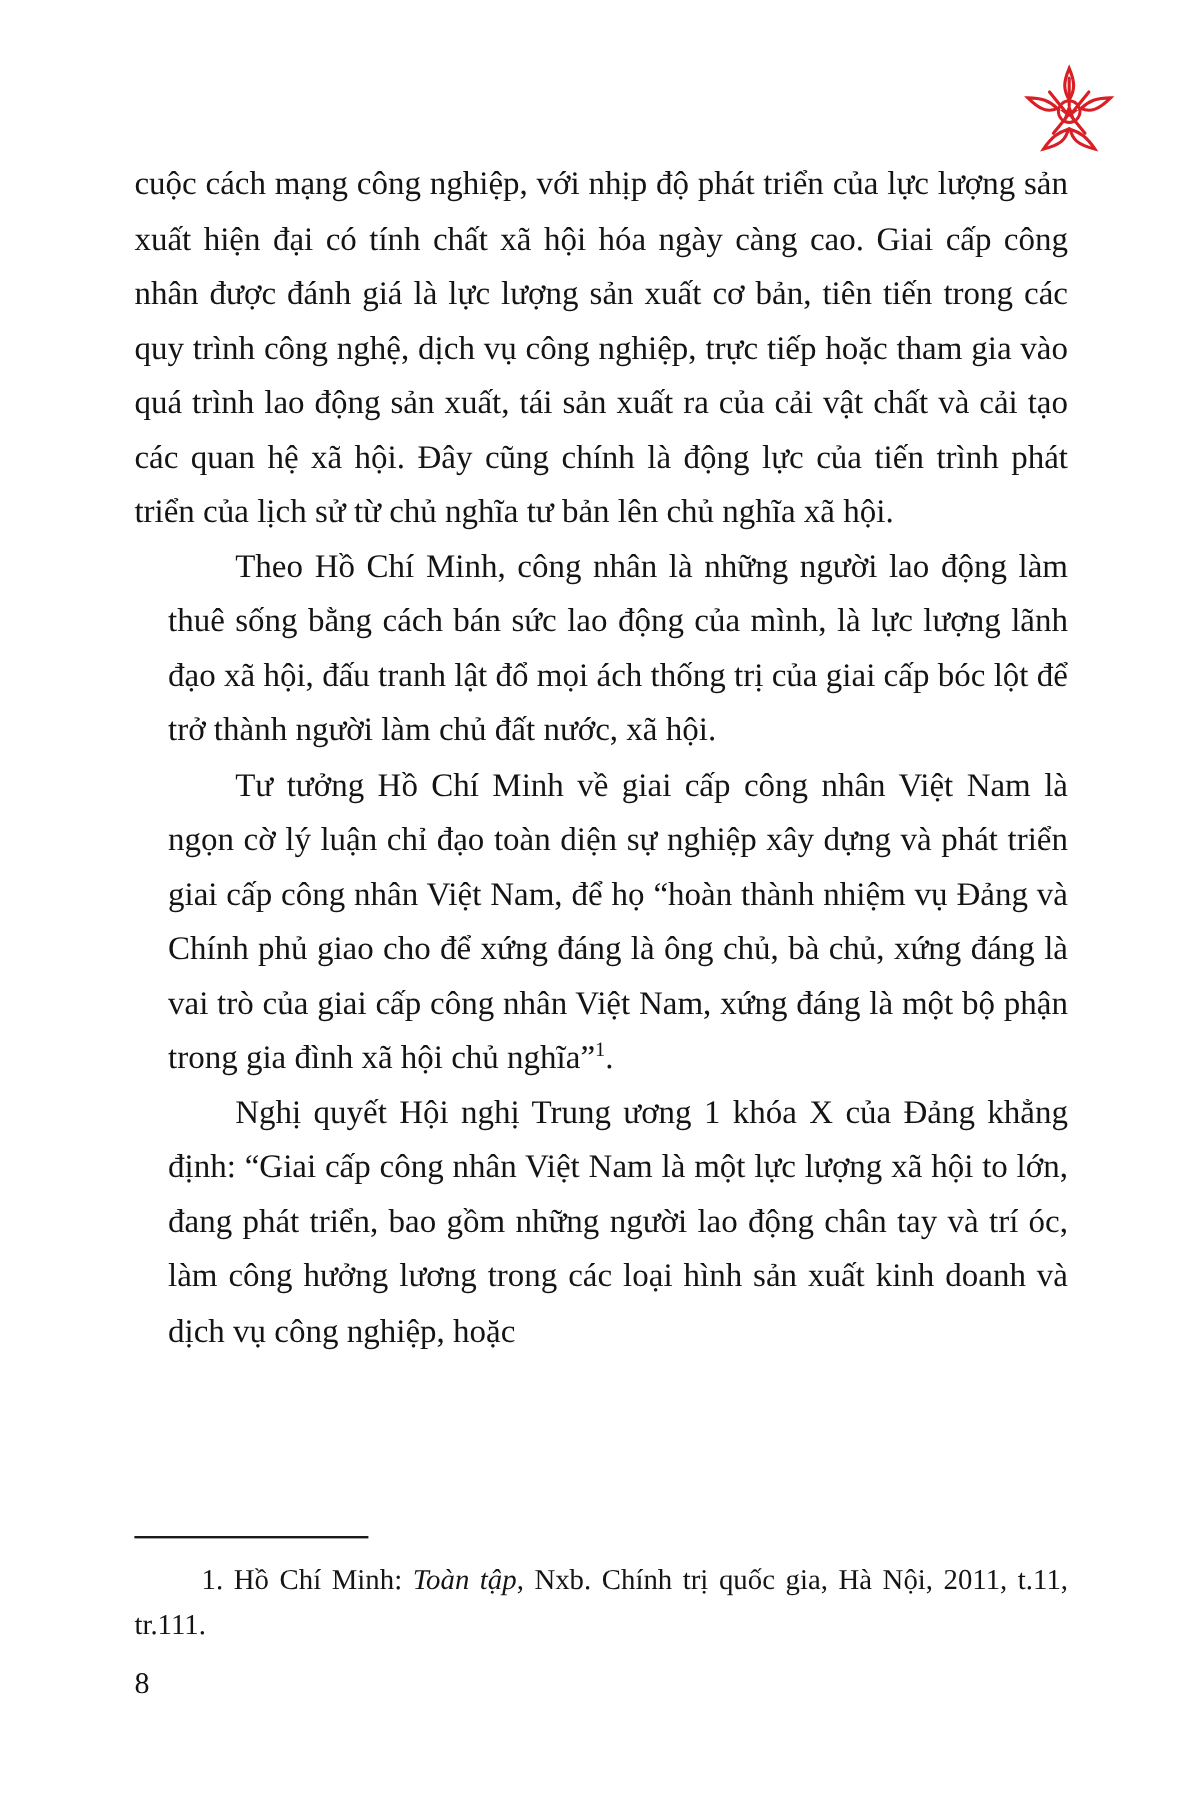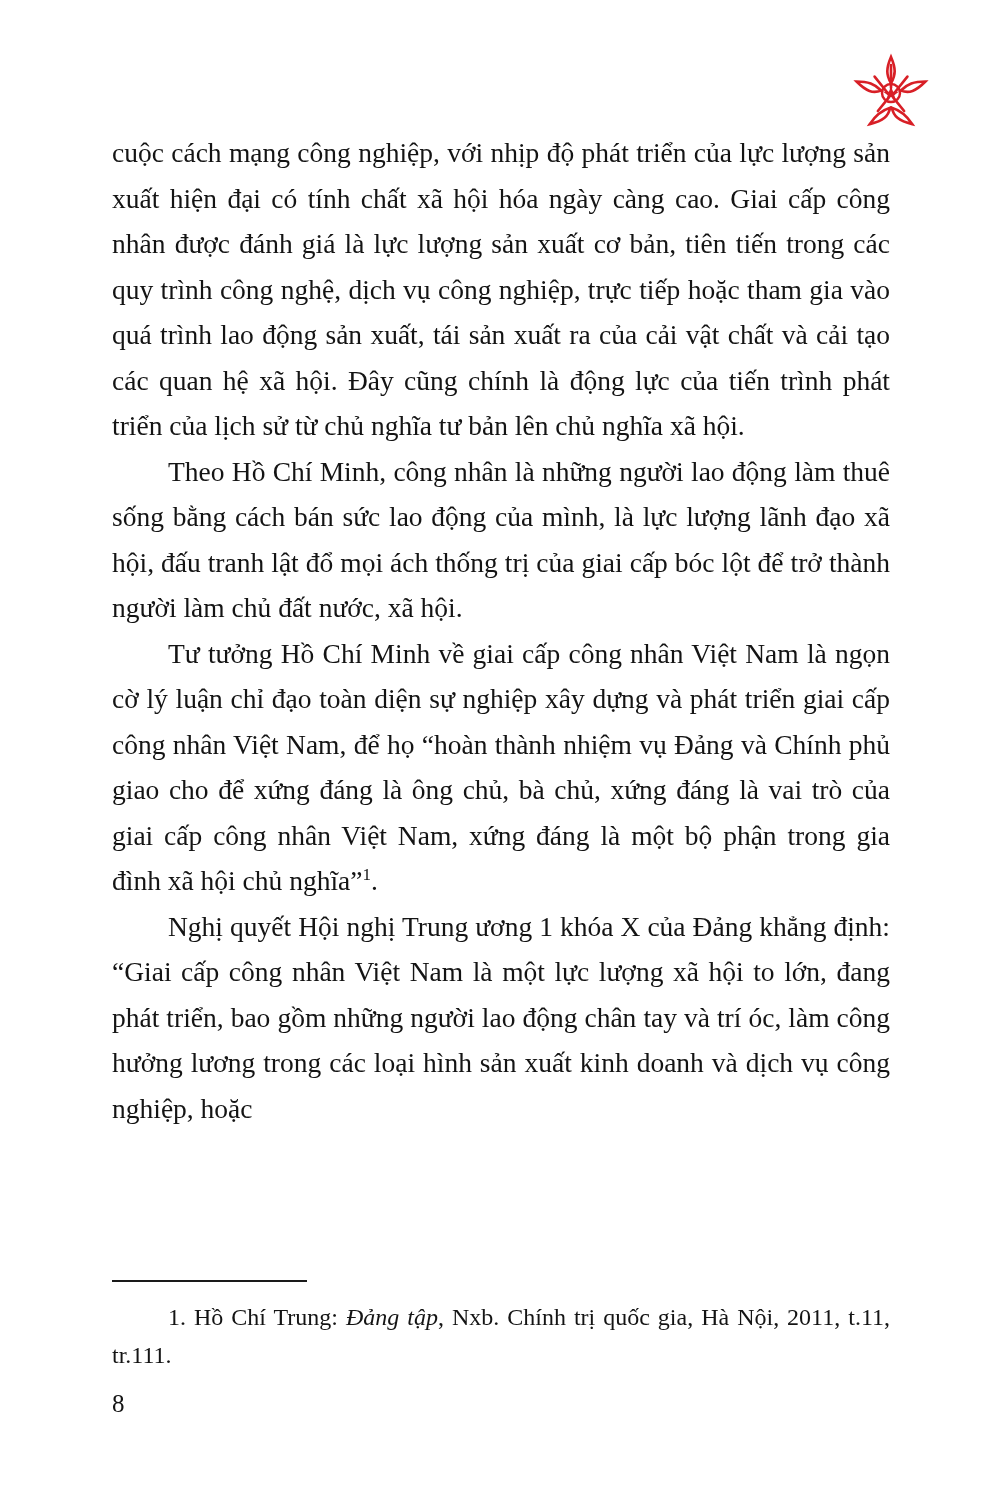--- a/index.html
+++ b/index.html
@@ -37,20 +37,21 @@
   .para {
     font-size: 27.5px;
     line-height: 45.5px;
     text-align: justify;
     text-justify: inter-word;
     margin: 0;
     hyphens: none;
   }
   .para.indent {
     text-indent: 56px;
+    margin-left: 28px;
   }
 
   .footnote-area {
     position: absolute;
     left: 112px;
     top: 1280px;
     width: 778px;
   }
   .footnote-rule {
     width: 195px;
@@ -107,18 +108,18 @@
 
   <div class="content">
     <p class="para">cuộc cách mạng công nghiệp, với nhịp độ phát triển của lực lượng sản xuất hiện đại có tính chất xã hội hóa ngày càng cao. Giai cấp công nhân được đánh giá là lực lượng sản xuất cơ bản, tiên tiến trong các quy trình công nghệ, dịch vụ công nghiệp, trực tiếp hoặc tham gia vào quá trình lao động sản xuất, tái sản xuất ra của cải vật chất và cải tạo các quan hệ xã hội. Đây cũng chính là động lực của tiến trình phát triển của lịch sử từ chủ nghĩa tư bản lên chủ nghĩa xã hội.</p>
     <p class="para indent">Theo Hồ Chí Minh, công nhân là những người lao động làm thuê sống bằng cách bán sức lao động của mình, là lực lượng lãnh đạo xã hội, đấu tranh lật đổ mọi ách thống trị của giai cấp bóc lột để trở thành người làm chủ đất nước, xã hội.</p>
     <p class="para indent"><span>Tư tưởng Hồ Chí Minh về giai cấp công nhân Việt Nam là ngọn cờ lý luận chỉ đạo toàn diện sự nghiệp xây dựng và phát triển giai cấp công nhân Việt Nam, để họ “hoàn thành nhiệm vụ Đảng và Chính phủ giao cho để xứng đáng là ông chủ, bà chủ, xứng đáng là vai trò của giai cấp công nhân Việt Nam, xứng đáng là một bộ phận trong gia đình xã hội chủ nghĩa”</span><span class="sup">1</span><span>.</span></p>
     <p class="para indent">Nghị quyết Hội nghị Trung ương 1 khóa X của Đảng khẳng định: “Giai cấp công nhân Việt Nam là một lực lượng xã hội to lớn, đang phát triển, bao gồm những người lao động chân tay và trí óc, làm công hưởng lương trong các loại hình sản xuất kinh doanh và dịch vụ công nghiệp, hoặc</p>
   </div>
 
   <div class="footnote-area">
     <div class="footnote-rule"></div>
-    <p class="footnote"><span class="fn-indent"></span><span>1.</span><span> Hồ Chí Trung: </span><em>Đảng tập</em><span>, Nxb. Chính trị quốc gia, Hà Nội, 2011, t.11, tr.111.</span></p>
+    <p class="footnote"><span class="fn-indent"></span><span>1.</span><span> Hồ Chí Minh: </span><em>Toàn tập</em><span>, Nxb. Chính trị quốc gia, Hà Nội, 2011, t.11, tr.111.</span></p>
   </div>
 
   <div class="folio">8</div>
 
 </div>
 
 </body></html>

